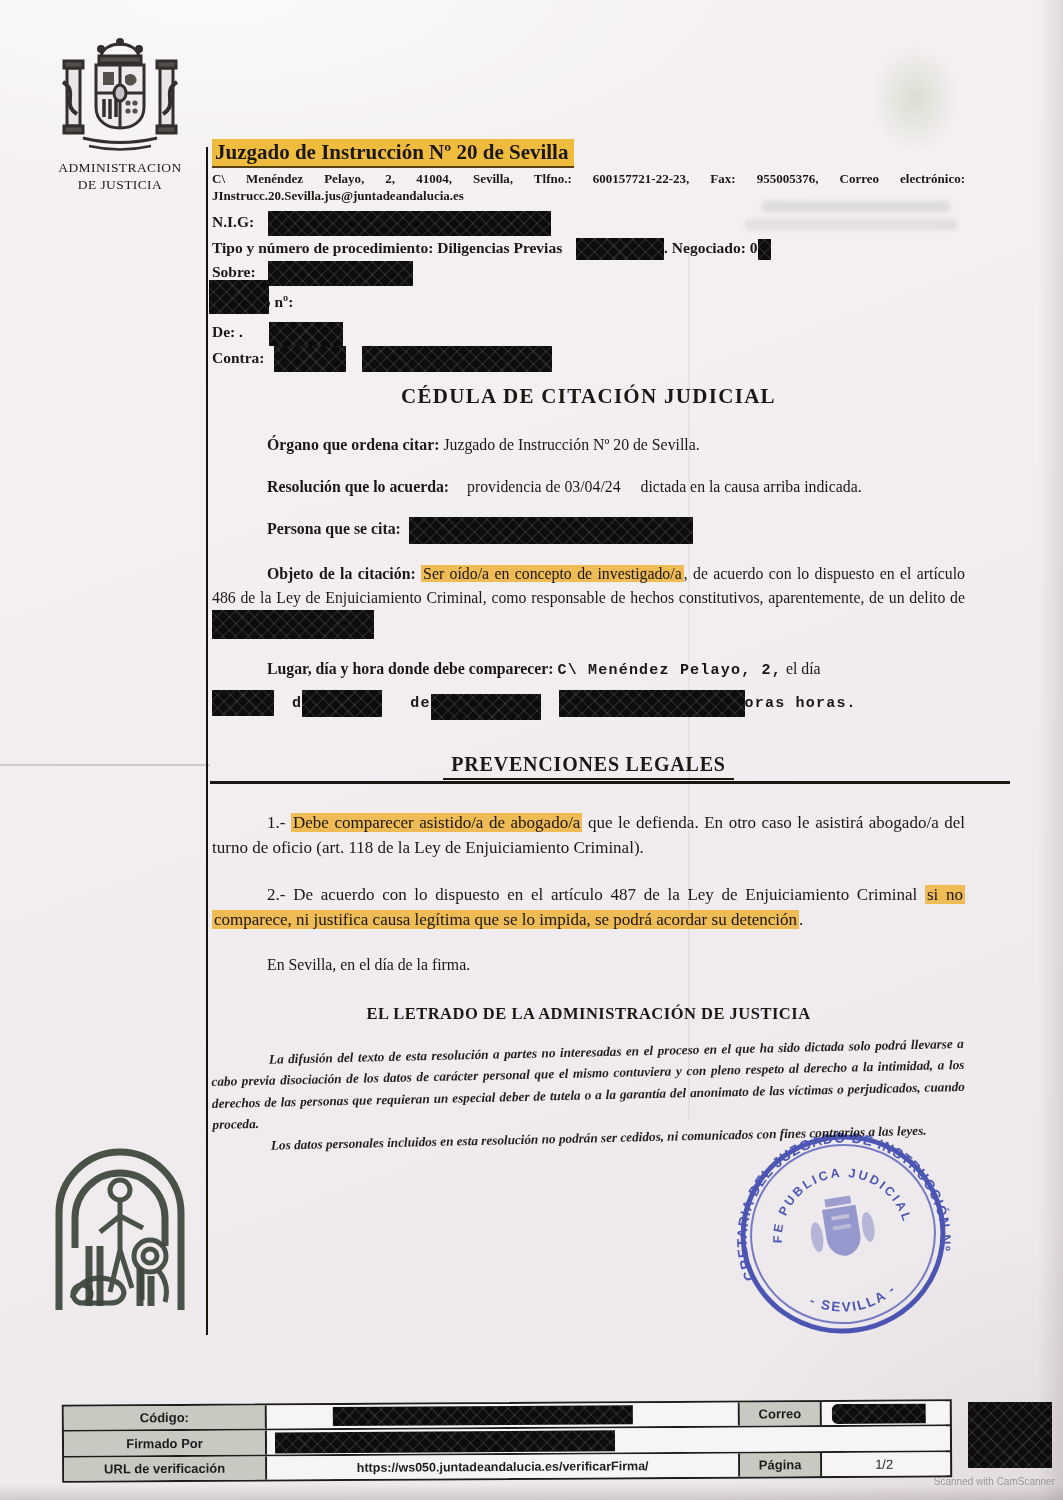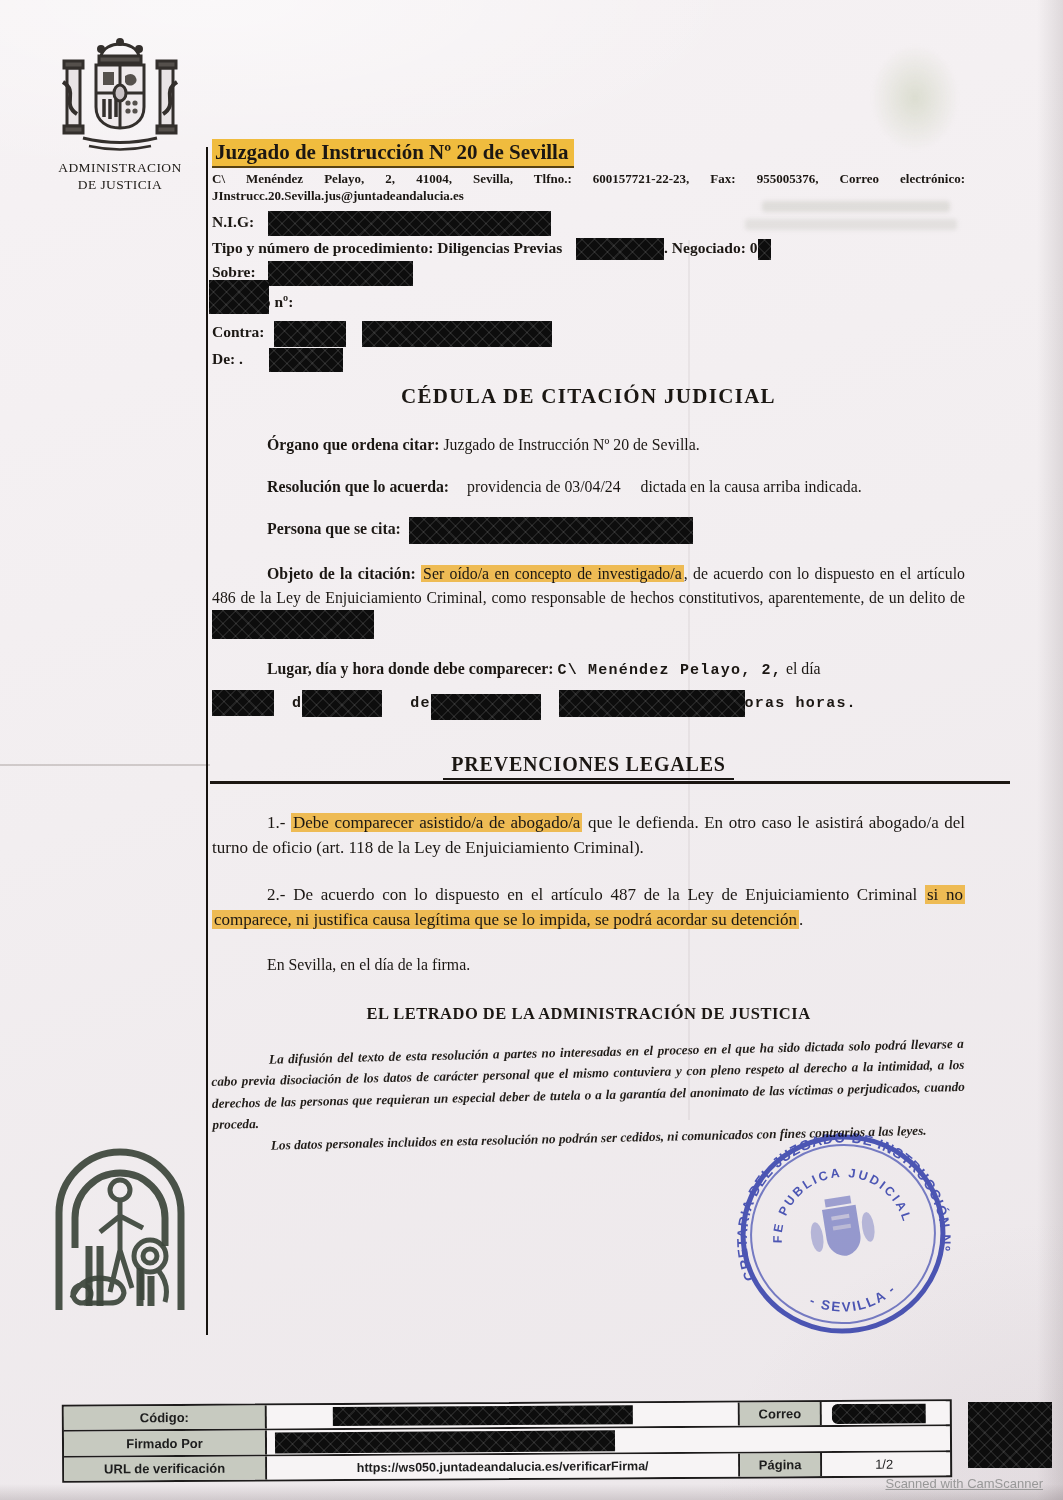--- a/index.html
+++ b/index.html
@@ -59,21 +59,21 @@
   .ftable{position:absolute;left:62px;top:1402px;width:886px;border:2px solid #1d1b1b;background:#f7f4f5;
     font-family:"Liberation Sans","DejaVu Sans",sans-serif;transform:rotate(-.35deg);}
   .frow{display:grid;grid-template-columns:203px 473px 82px 124px;height:23px;}
   .frow.merged{grid-template-columns:203px 679px;height:24px;}
   .frow:not(:last-child){border-bottom:2px solid #1d1b1b;}
   .fcell{border-right:2px solid #1d1b1b;display:flex;align-items:center;overflow:hidden;}
   .fcell:last-child{border-right:none;}
   .flabel{background:#c7cac0;justify-content:center;font-weight:700;font-size:13px;color:#1d1d1d;}
   .fval{background:#f7f4f5;font-size:12.5px;color:#1d1d1d;}
   .qr-redact{position:absolute;left:968px;top:1402px;width:84px;height:66px;}
-  .credit{position:absolute;right:20px;top:1476px;font-family:"Liberation Sans","DejaVu Sans",sans-serif;font-size:13px;color:#989898;text-decoration:underline;}
+  .credit{position:absolute;right:8px;top:1476px;font-family:"Liberation Sans","DejaVu Sans",sans-serif;font-size:10px;color:#989898;}
 </style>
 </head>
 <body>
 
 <div class="page">
 
   <div class="smudge-tr"></div>
   <div class="bleed1"></div>
   <div class="bleed2"></div>
   <div class="crease-h"></div>
@@ -139,27 +139,27 @@
     </div>
     <div class="meta">
       <span>Sobre:</span>
       <span class="redact" style="width:145px;height:25px;margin-left:8px;"></span>
     </div>
     <div class="meta">
       <span>Atestado nº:</span>
       <span class="redact" style="width:60px;height:34px;position:relative;top:-6px;margin-left:-88px;"></span>
     </div>
     <div class="meta">
+      <span>De: .</span>
+      <span class="redact" style="width:74px;height:24px;margin-left:22px;"></span>
+    </div>
+    <div class="meta">
       <span>Contra:</span>
       <span class="redact" style="width:72px;height:26px;margin-left:6px;"></span>
       <span class="redact" style="width:190px;height:26px;margin-left:12px;"></span>
-    </div>
-    <div class="meta">
-      <span>De: .</span>
-      <span class="redact" style="width:74px;height:24px;margin-left:22px;"></span>
     </div>
 
     <div class="doc-title">CÉDULA DE CITACIÓN JUDICIAL</div>
 
     <p class="para" style="margin-top:24px;">
       <span class="lbl">Órgano que ordena citar:</span>
       <span>Juzgado de Instrucción Nº 20 de Sevilla.</span>
     </p>
 
     <p class="para">

